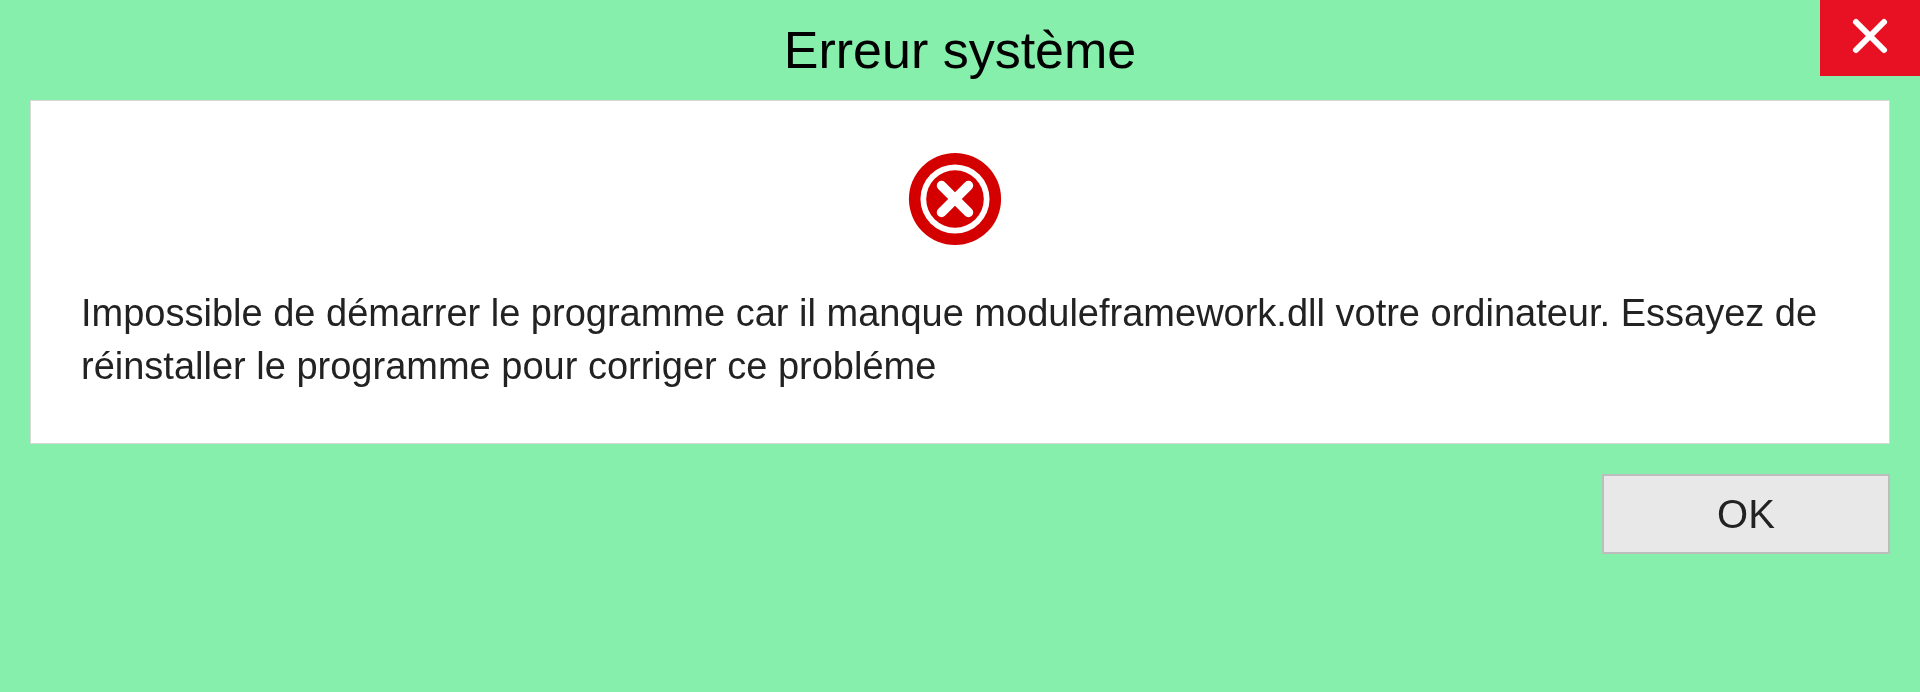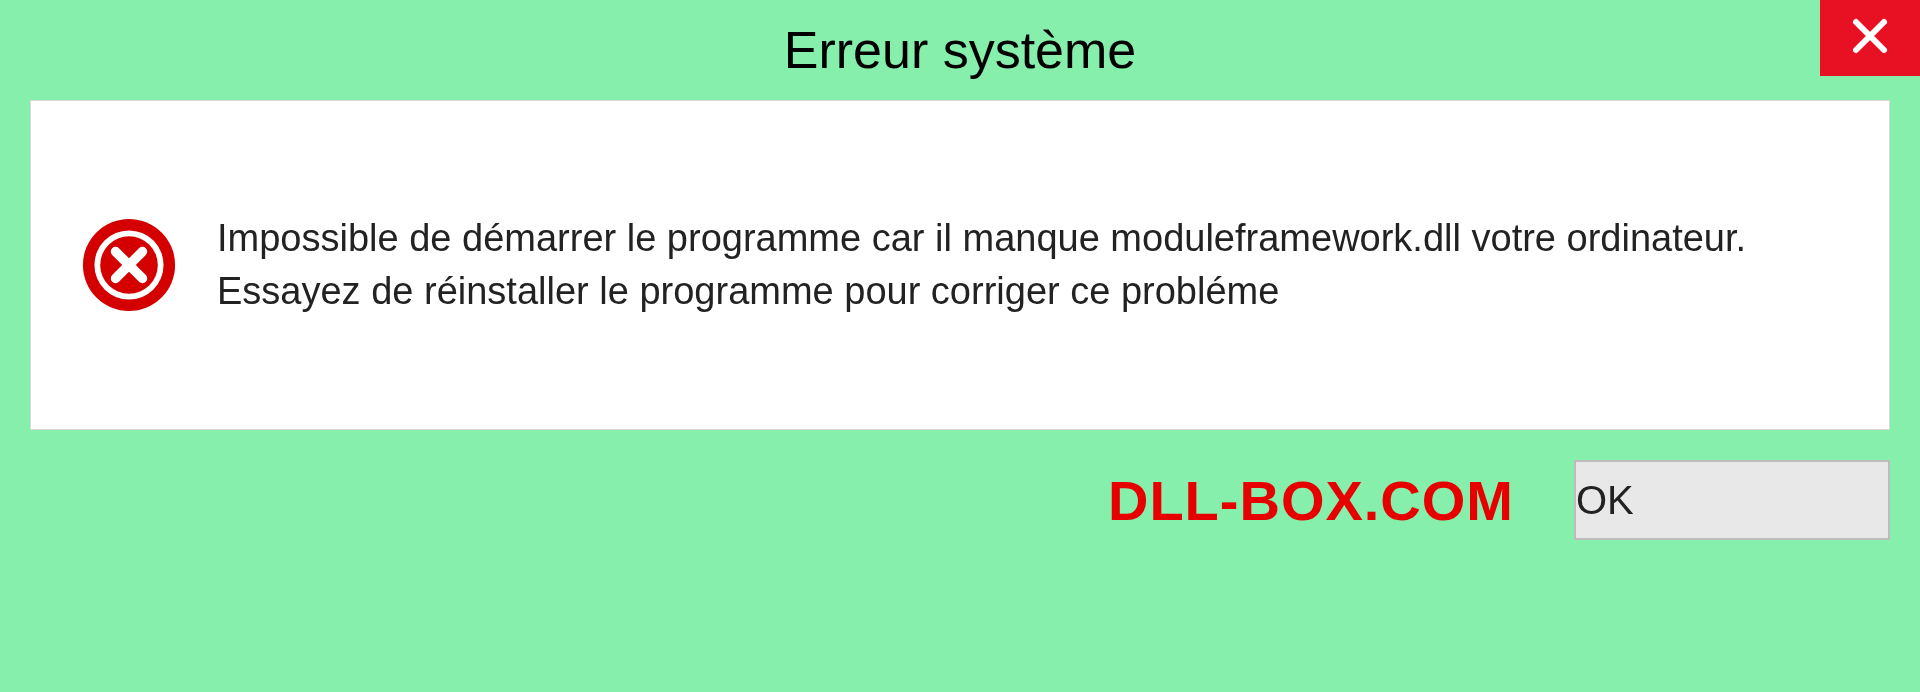--- a/index.html
+++ b/index.html
@@ -51,20 +51,21 @@
     }
     .content-panel {
       background: #fff;
       margin: 0 30px;
       padding: 50px 60px 50px 50px;
       border: 1px solid #d8d8d8;
       display: flex;
       align-items: center;
       gap: 40px;
       min-height: 330px;
+      flex-direction: column;
     }
     .error-icon-wrap {
       flex-shrink: 0;
       width: 96px;
       height: 96px;
       display: flex;
       align-items: center;
       justify-content: center;
     }
     .error-icon-wrap svg {
@@ -85,29 +86,30 @@
       gap: 60px;
     }
     .brand-text {
       font-size: 56px;
       font-weight: 800;
       color: #e60000;
       letter-spacing: 1px;
       font-family: Arial, sans-serif;
     }
     .ok-button {
-      width: 316px;
+      width: 288px;
       height: 80px;
       background: #e8e8e8;
       border: 2px solid #bdbdbd;
       font-size: 40px;
       color: #222;
       cursor: pointer;
       display: flex;
       align-items: center;
+      justify-content: center;
       font-family: inherit;
     }
   </style>
 </head>
 <body>
 
 <div class="dialog-window">
 
   <div class="title-bar">
     <div class="title-text">Erreur système</div>
@@ -128,19 +130,18 @@
         <circle cx="50" cy="50" r="36" fill="#fff"></circle>
         <circle cx="50" cy="50" r="30" fill="#d40000"></circle>
         <line x1="36" y1="36" x2="64" y2="64" stroke="#fff" stroke-width="10" stroke-linecap="round"></line>
         <line x1="64" y1="36" x2="36" y2="64" stroke="#fff" stroke-width="10" stroke-linecap="round"></line>
       </svg>
     </div>
     <div class="message-text">Impossible de démarrer le programme car il manque moduleframework.dll votre ordinateur. Essayez de réinstaller le programme pour corriger ce probléme</div>
   </div>
 
   <div class="footer-bar">
-    <div class="brand-text">DLL-BOX.COM</div>
     <button class="ok-button">
       <span>OK</span>
     </button>
   </div>
 
 </div>
 
 </body></html>

